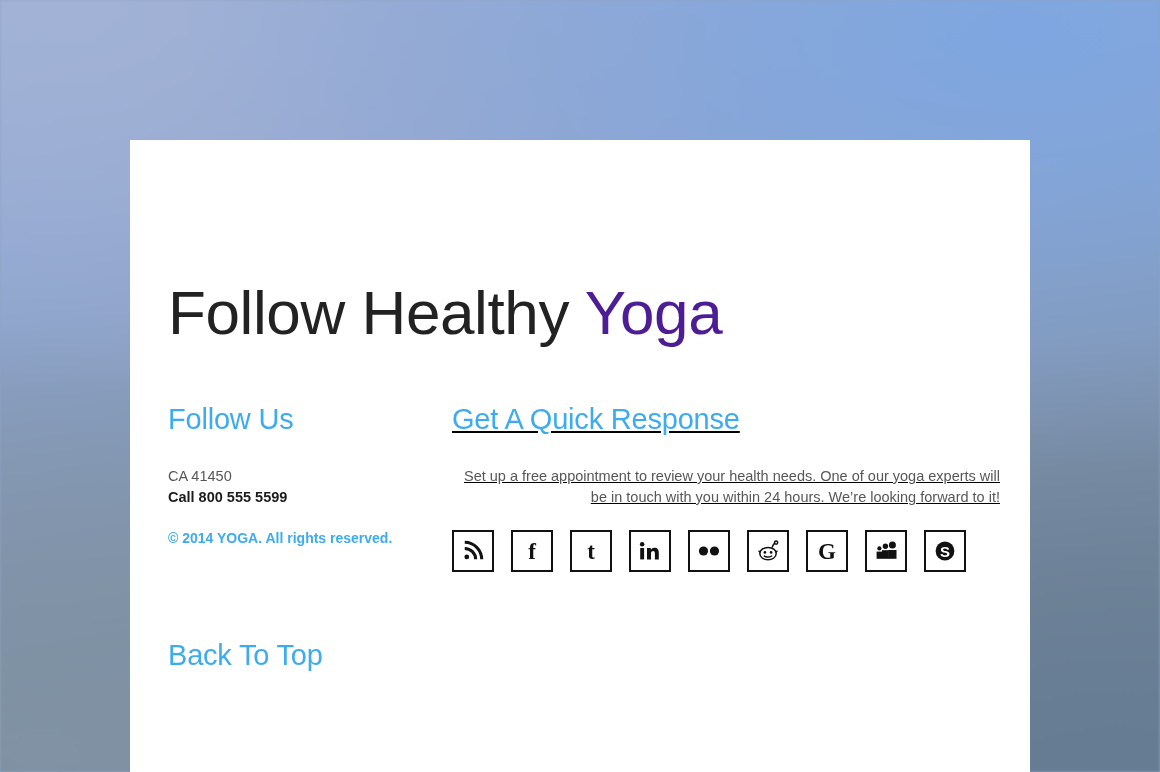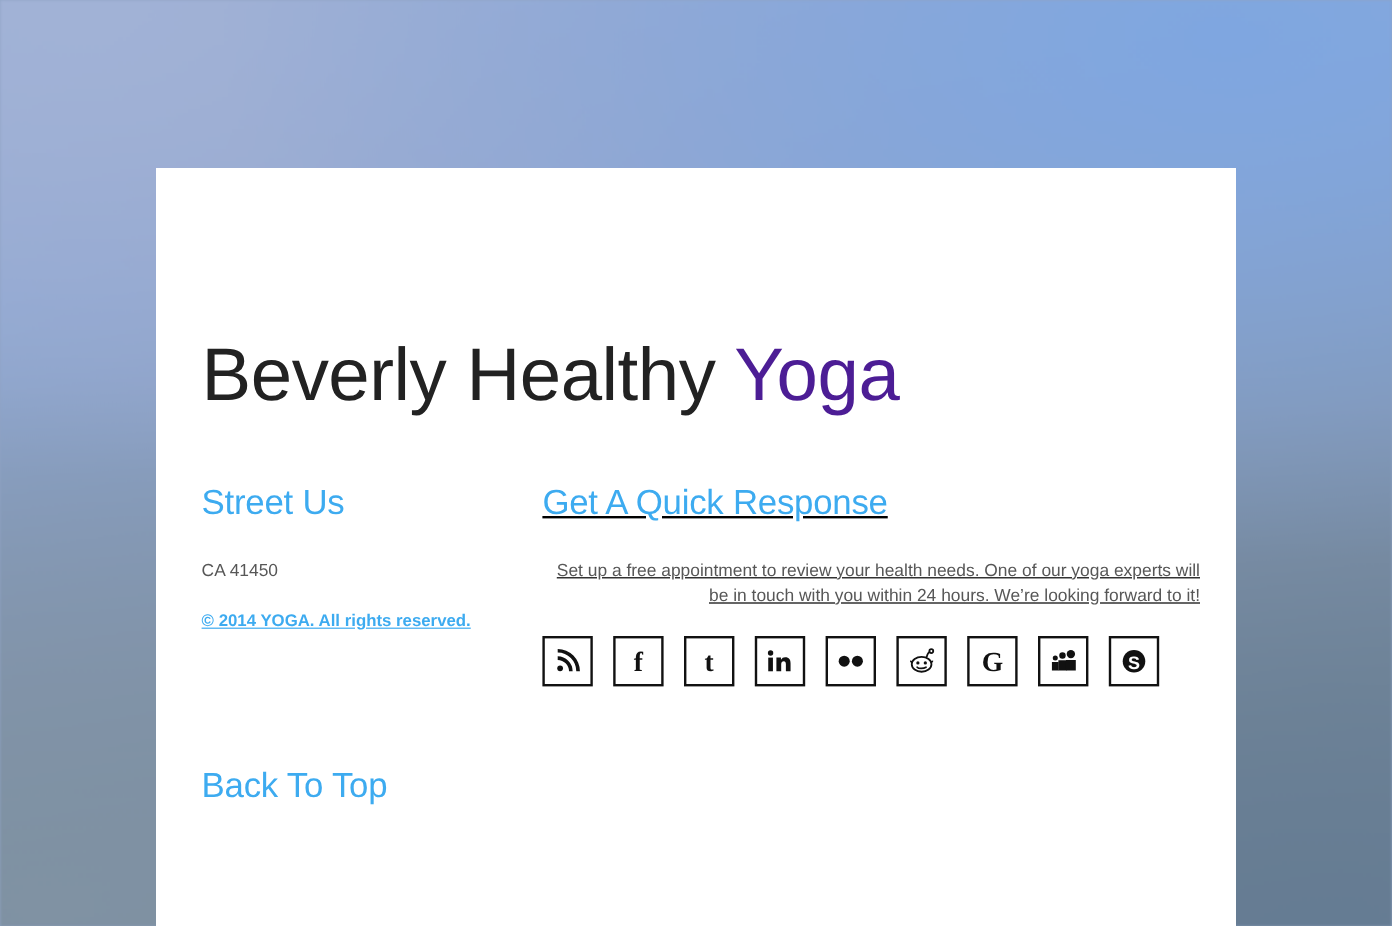--- a/index.html
+++ b/index.html
@@ -89,21 +89,20 @@
     line-height: 21px;
     color: #1b1b1b;
     font-weight: bold;
   }
   .copyright {
     margin-top: 20px;
     font-size: 14px;
     line-height: 20px;
     color: #3dabf0;
     font-weight: bold;
-    text-decoration: underline;
   }
 
   .blurb {
     margin-top: 30px;
     font-size: 14.5px;
     line-height: 21px;
     color: #575757;
     text-align: right;
   }
 
@@ -139,26 +138,27 @@
     white-space: nowrap;
   }
 </style>
 </head>
 <body>
 
 <div id="backdrop"></div>
 
 <div id="card"></div>
 
-<h1 id="headline"><span>Beverly Healthy</span> <span class="accent">Yoga</span></h1>
+<h1 id="headline"><span>Follow Healthy</span> <span class="accent">Yoga</span></h1>
 
 <div id="contact-col">
-  <div class="col-head">Street Us</div>
+  <div class="col-head">Follow Us</div>
   <div class="addr">
     <div>CA 41450</div>
+    <div class="phone">Call 800 555 5599</div>
   </div>
   <div class="copyright">© 2014 YOGA. All rights reserved.</div>
 </div>
 
 <div id="response-col">
   <div class="col-head">Get A Quick Response</div>
   <p class="blurb">Set up a free appointment to review your health needs. One of our yoga experts will be in touch with you within 24 hours. We’re looking forward to it!</p>
 
   <div id="social-row">
 

